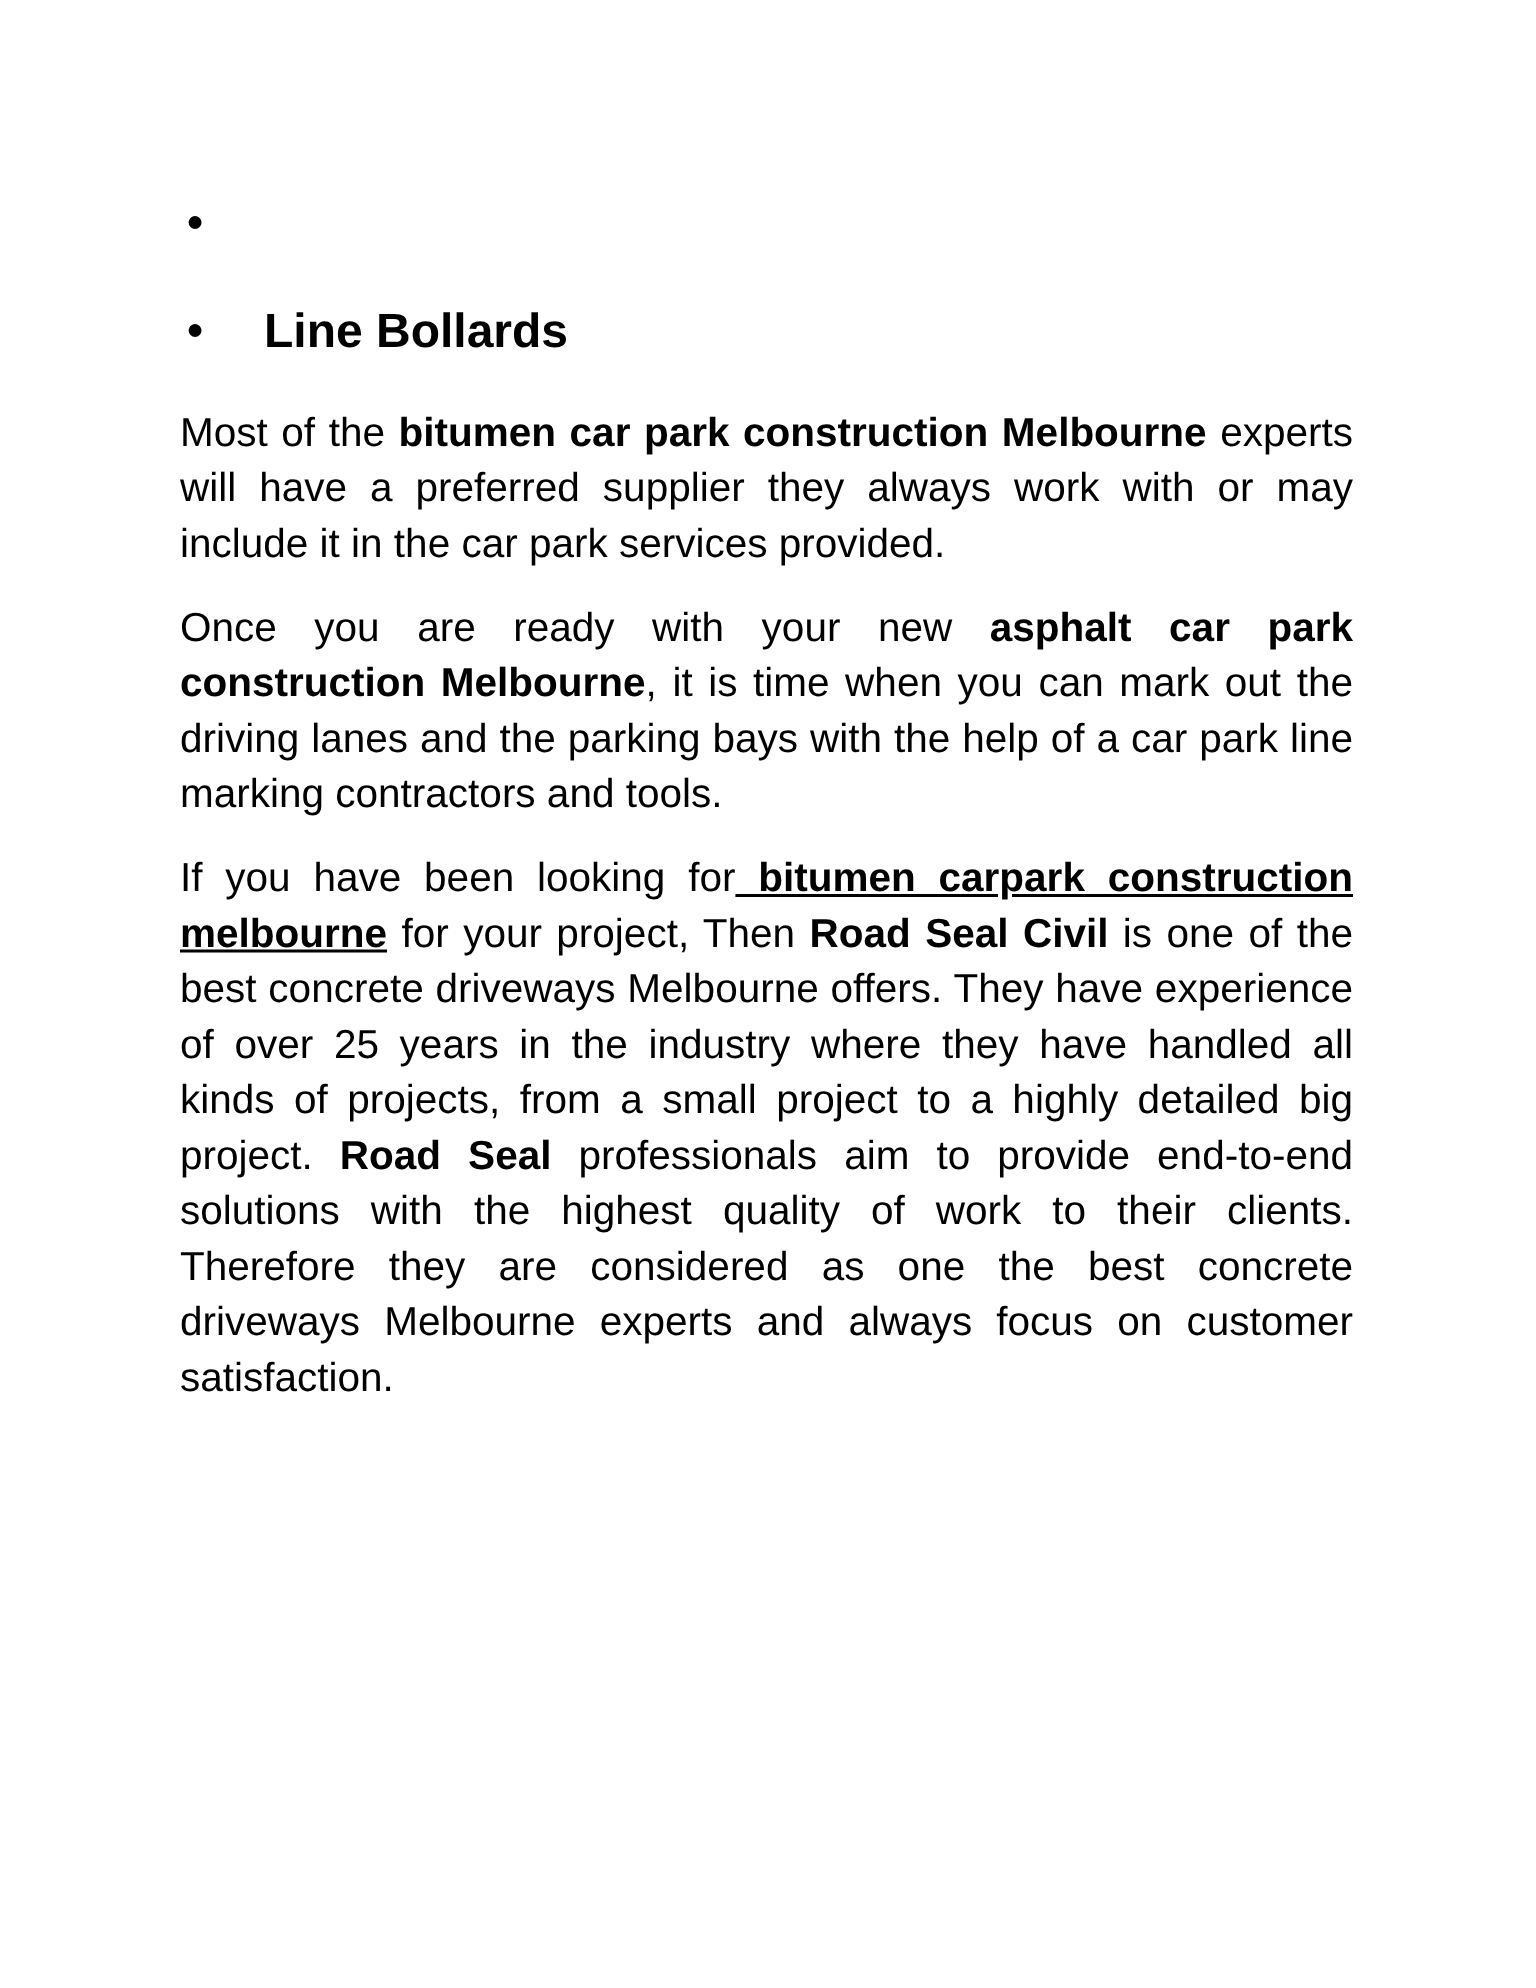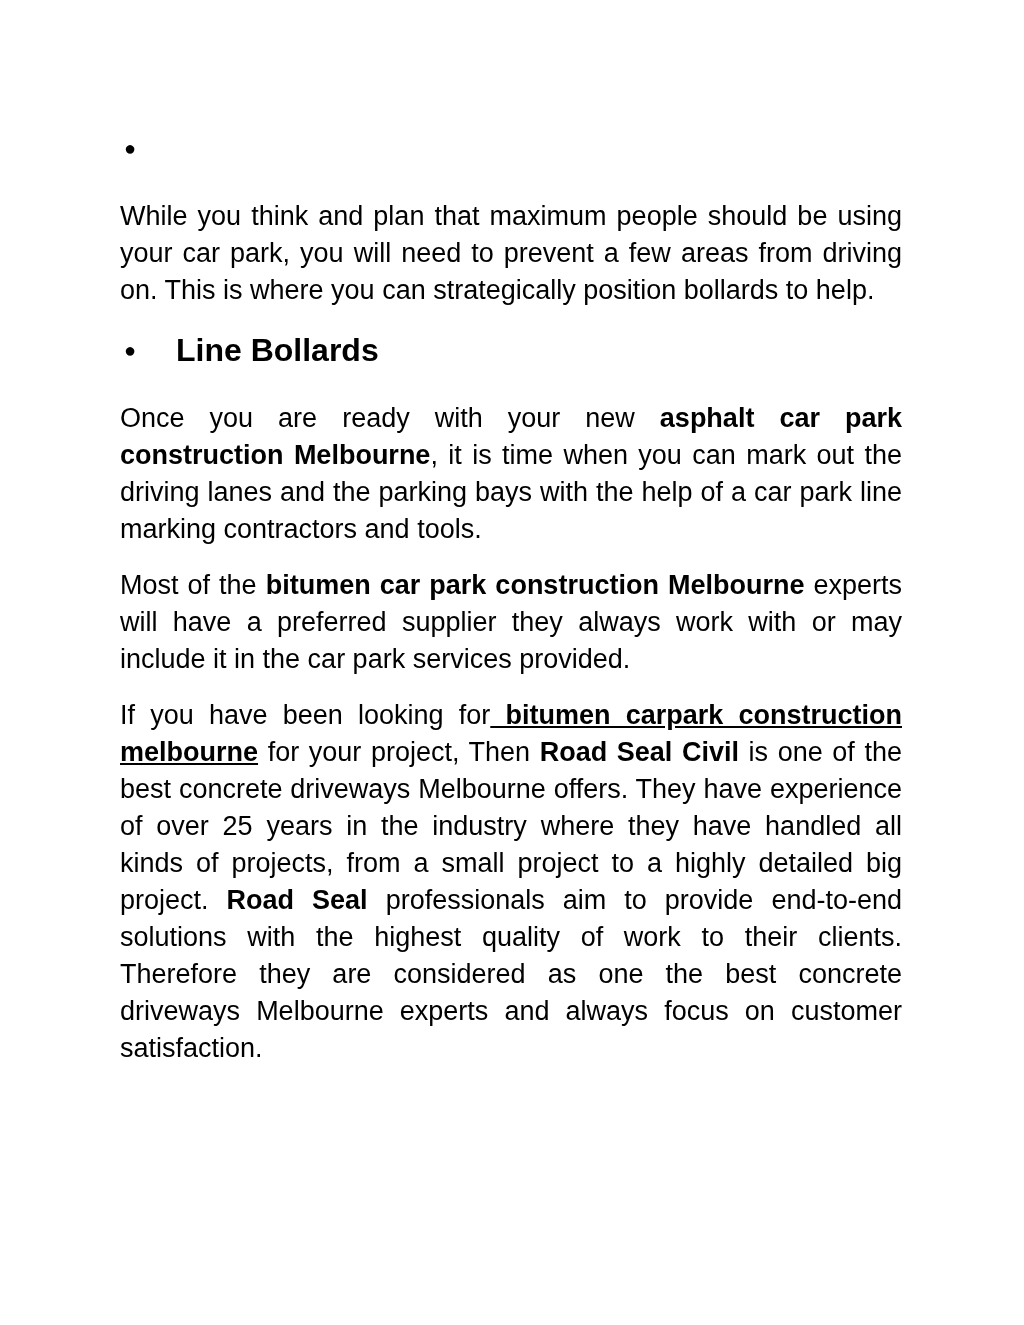--- a/index.html
+++ b/index.html
@@ -53,26 +53,25 @@
 </style>
 </head>
 <body>
 
 <div class="page">
 
   <div class="bullet-heading">
     <span class="bullet">●</span>
   </div>
 
-  <p class="para"><span>While you think and plan that maximum people should be using your car park, you will need to prevent a few areas from driving on. This is where you can strategically position bollards to help.</span></p>
 
   <div class="bullet-heading">
     <span class="bullet">●</span>
     <span class="heading-label">Line Bollards</span>
   </div>
 
+  <p class="para"><span>Most of the </span><b>bitumen car park construction Melbourne</b><span> experts will have a preferred supplier they always work with or may include it in the car park services provided.</span></p>
+
   <p class="para"><span>Once you are ready with your new </span><b>asphalt car park construction Melbourne</b><span>, it is time when you can mark out the driving lanes and the parking bays with the help of a car park line marking contractors and tools.</span></p>
-
-  <p class="para"><span>Most of the </span><b>bitumen car park construction Melbourne</b><span> experts will have a preferred supplier they always work with or may include it in the car park services provided.</span></p>
 
   <p class="para"><span>If you have been looking for</span><span class="doc-link"> bitumen carpark construction melbourne</span><span> for your project, Then </span><b>Road Seal Civil</b><span> is one of the best concrete driveways Melbourne offers. They have experience of over 25 years in the industry where they have handled all kinds of projects, from a small project to a highly detailed big project. </span><b>Road Seal</b><span> professionals aim to provide end-to-end solutions with the highest quality of work to their clients. Therefore they are considered as one the best concrete driveways Melbourne experts and always focus on customer satisfaction.</span></p>
 
 </div>
 
 </body></html>

